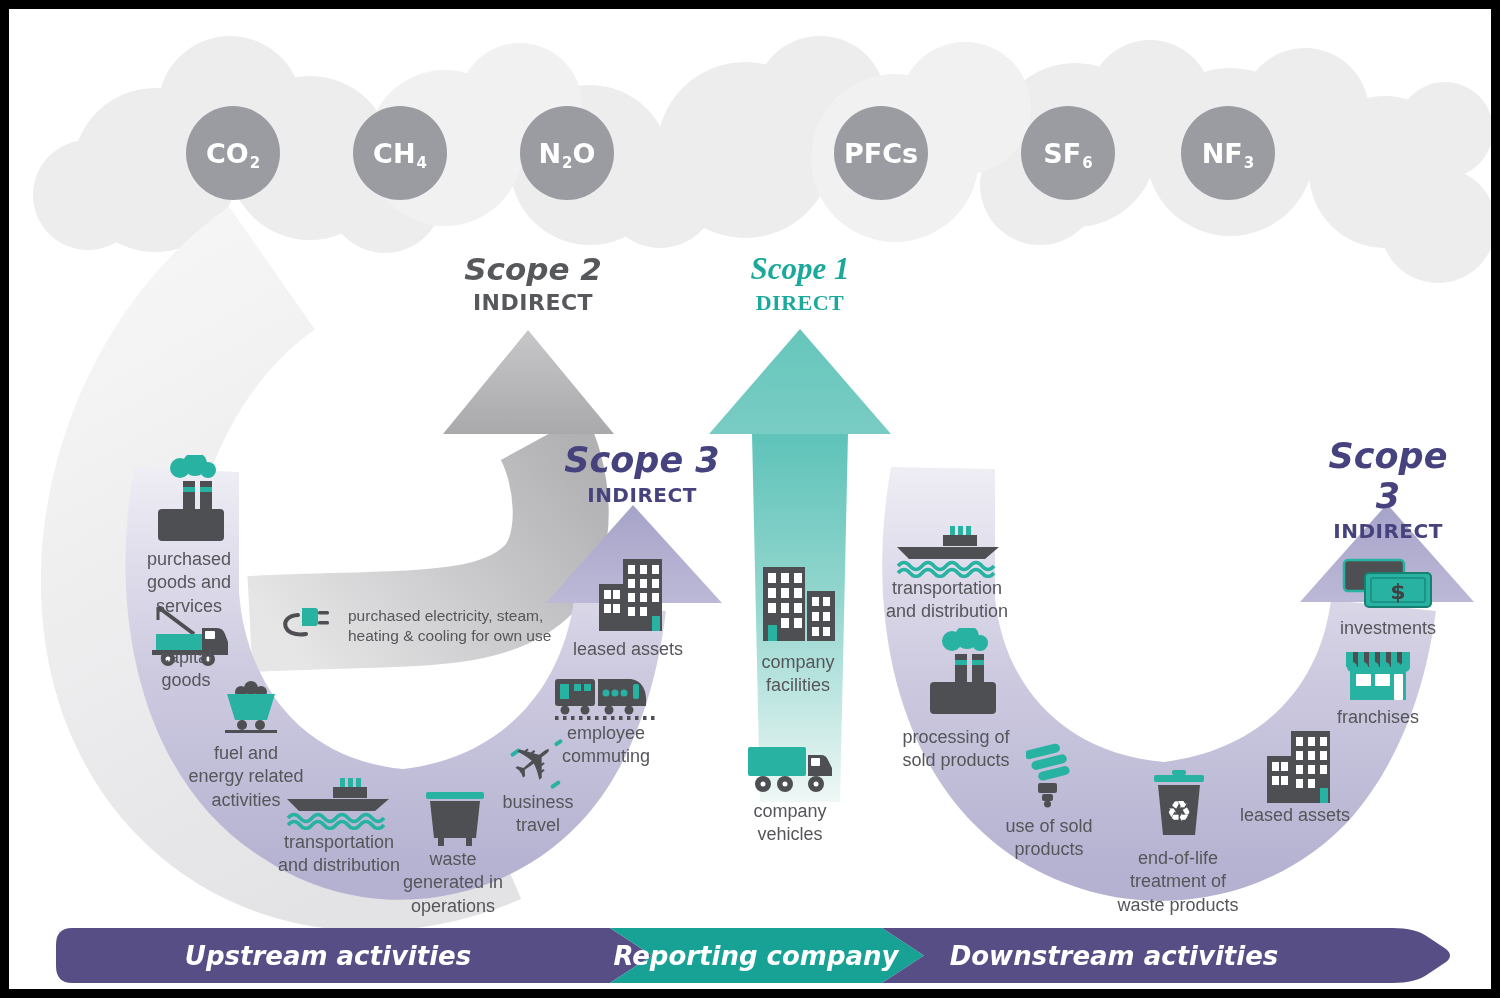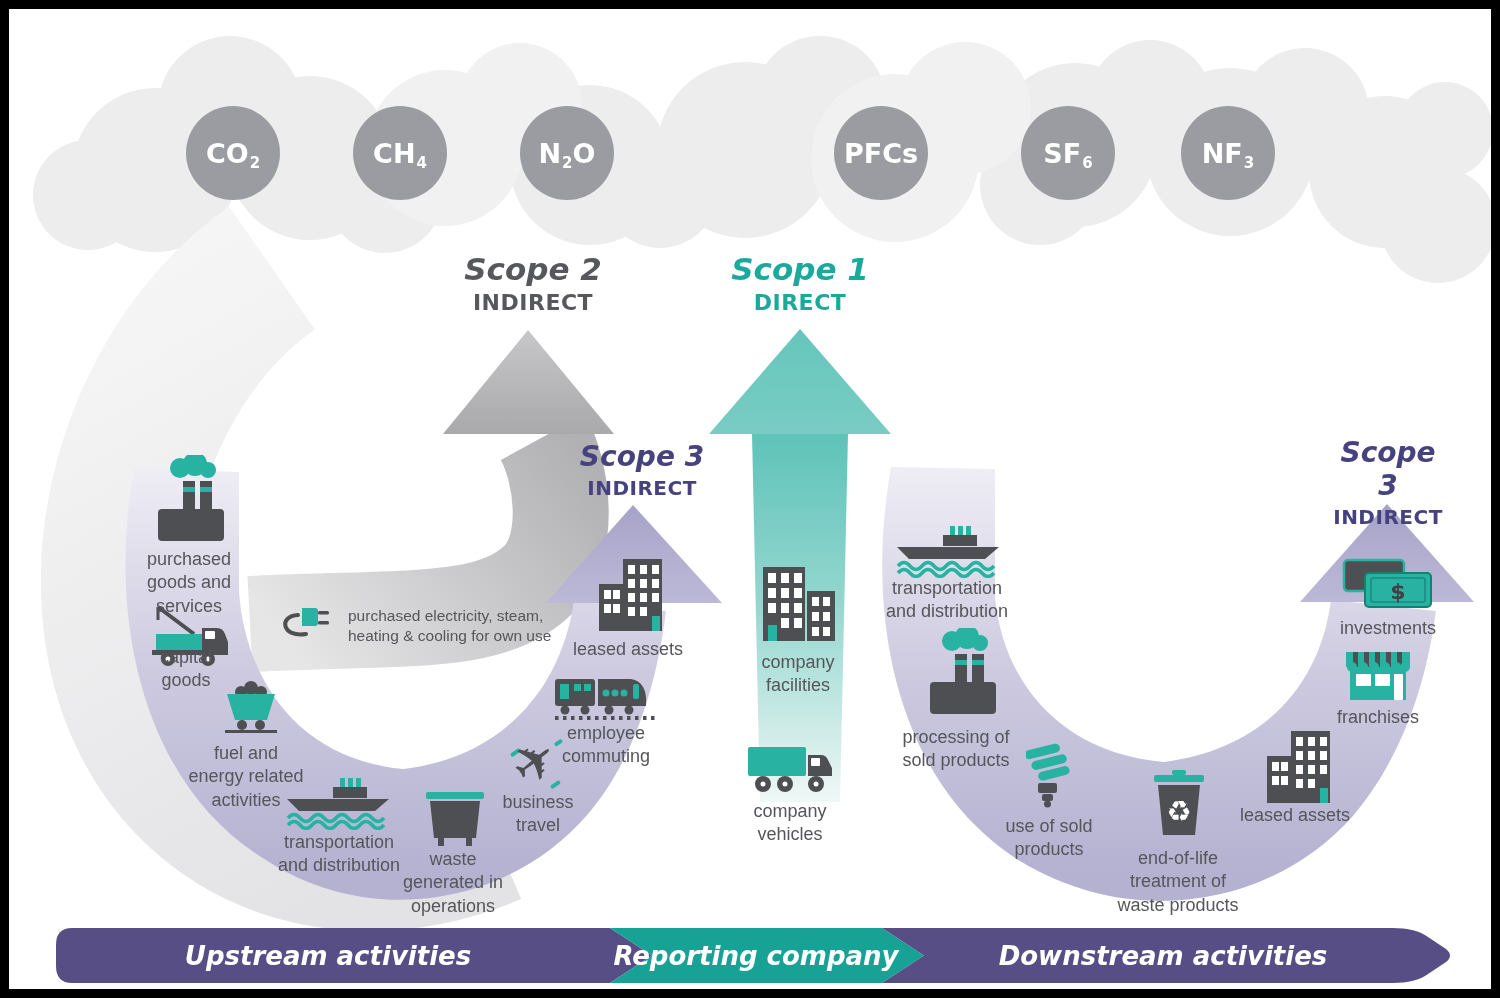--- a/index.html
+++ b/index.html
@@ -7,23 +7,23 @@
           font-family:"Liberation Sans",sans-serif;}
   .frame{position:absolute;inset:0;border:9px solid #000;pointer-events:none;z-index:60;}
   svg.bg{position:absolute;left:0;top:0;z-index:1;}
   .gas{position:absolute;width:94px;height:94px;border-radius:50%;background:#9a9ca1;color:#fff;
        display:flex;align-items:center;justify-content:center;z-index:5;
        font:700 27px "DejaVu Sans",sans-serif;}
   .gas .sub{font-size:15px;position:relative;top:10px;margin-left:1px;}
   .scope{position:absolute;transform:translateX(-50%);text-align:center;z-index:6;}
   .scope-title{font:italic 700 31px "DejaVu Sans",sans-serif;letter-spacing:0px;}
   .scope-sub{font:700 22px "DejaVu Sans",sans-serif;letter-spacing:.5px;margin-top:3px;}
-  .scope.small .scope-title{font-size:28px;}
+  .scope.small .scope-title{font-size:35px;}
   .scope.small .scope-sub{font-size:20px;}
-  .c-gray{color:#57585b;} .c-teal{color:#1ba99b;} .c-purple{color:#45427e;}
+  .c-gray{color:#57585b;} .c-teal{color:#1ba99b;font-family:Liberation Serif, serif;} .c-purple{color:#45427e;}
   .lbl{position:absolute;transform:translateX(-50%);text-align:center;white-space:pre-line;
        font:18px/1.3 "Liberation Sans",sans-serif;color:#55565a;z-index:7;}
   .note{position:absolute;white-space:pre-line;text-align:left;
        font:15.5px/1.3 "Liberation Sans",sans-serif;color:#55565a;z-index:7;}
   .ic{position:absolute;z-index:6;}
   .ic svg{display:block;width:100%;height:100%;}
   .footer-lbl{position:absolute;transform:translate(-50%,-50%);white-space:nowrap;z-index:8;
        font:italic 700 26px "DejaVu Sans",sans-serif;color:#ffffff;}
 </style>
 </head>
@@ -468,16 +468,16 @@
 products</div>
   <div class="lbl" style="left:1178px;top:847px">end-of-life
 treatment of
 waste products</div>
   <div class="lbl" style="left:1295px;top:804px">leased assets</div>
   <div class="lbl" style="left:1378px;top:706px">franchises</div>
   <div class="lbl" style="left:1388px;top:617px">investments</div>
 
   <div class="footer-lbl" style="left:756px;top:956px">Reporting company</div>
   <div class="footer-lbl" style="left:328px;top:956px">Upstream activities</div>
-  <div class="footer-lbl" style="left:1163px;top:956px">Downstream activities</div>
+  <div class="footer-lbl" style="left:1114px;top:956px">Downstream activities</div>
 
   <div class="frame"></div>
 </div>
 
 </body></html>

